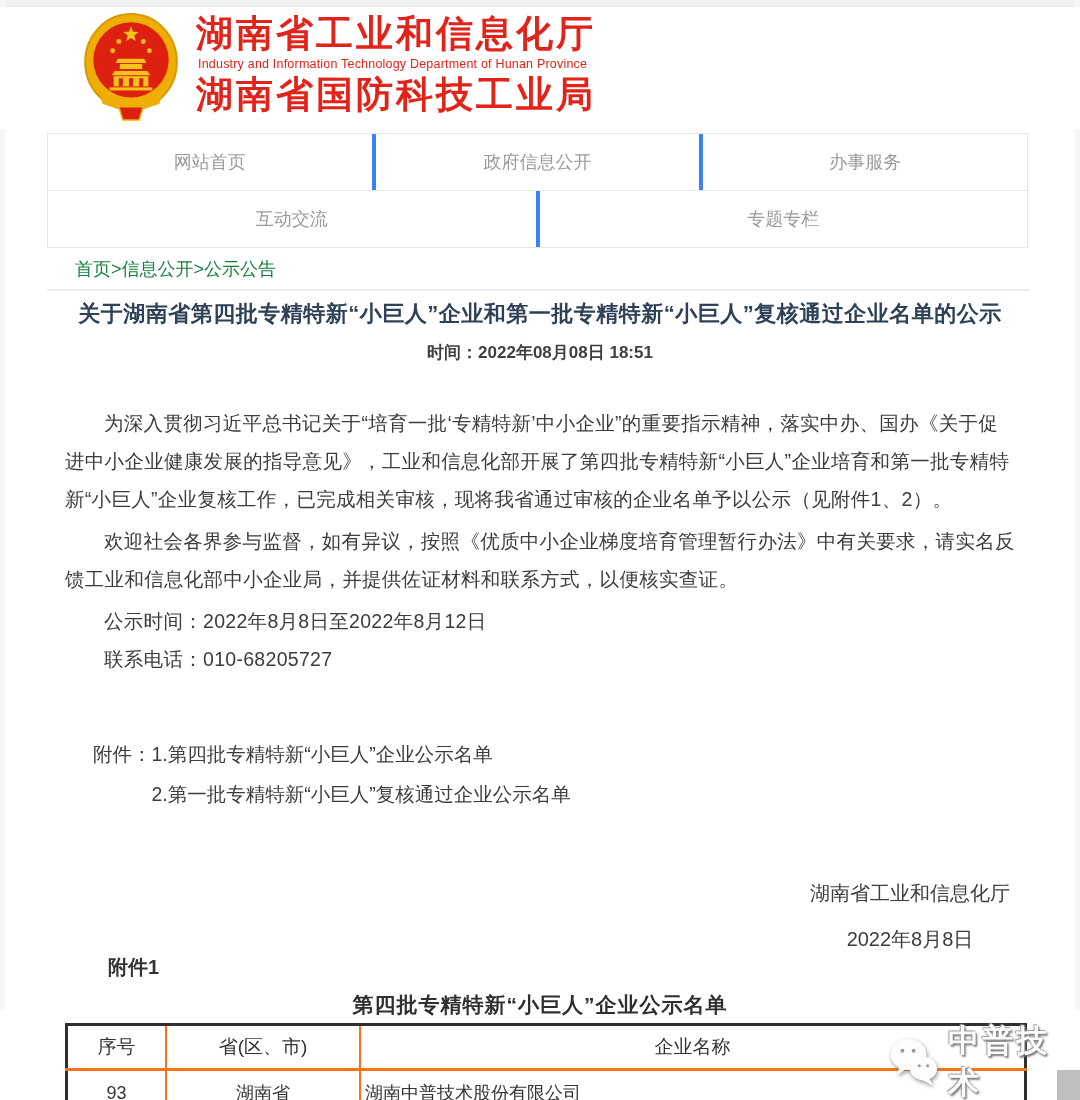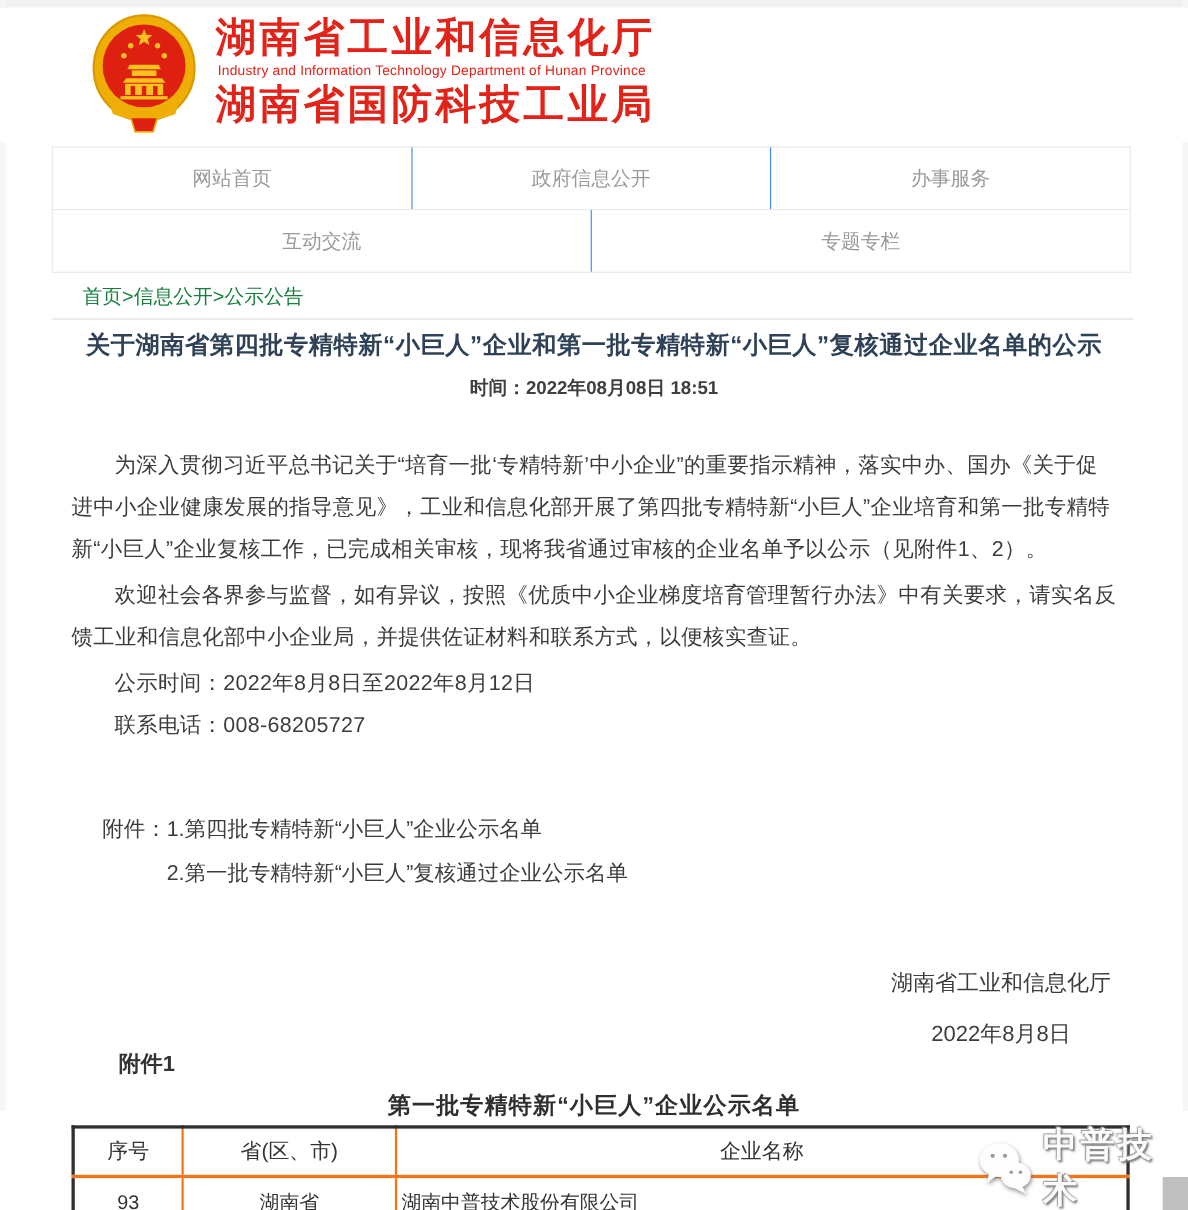--- a/index.html
+++ b/index.html
@@ -17,21 +17,21 @@
   .emblem{position:absolute;left:80px;top:3px;width:102px;height:112px;}
   .org-block{position:absolute;left:196px;top:6px;width:700px;}
   .org-title{font-size:37px;font-weight:bold;color:#e2231a;letter-spacing:3px;line-height:42px;}
   .org-en{font-size:12.5px;color:#e2231a;letter-spacing:0.2px;line-height:17px;margin:1px 0 1px 2px;}
 
   
   .nav{position:absolute;left:47px;top:133px;width:979px;border:1px solid #e7e7e7;background:#fff;}
   .nav-row{display:flex;}
   .nav-row.first{border-bottom:1px solid #e7e7e7;}
   .nav-cell{flex:1;height:56px;line-height:56px;text-align:center;font-size:18px;color:#9a9a9a;
-    border-right:1px solid #3b82f6;cursor:pointer;}
+    border-right:4px solid #3b82f6;cursor:pointer;}
   .nav-cell:last-child{border-right:none;}
 
   
   .breadcrumb{position:absolute;left:75px;top:257px;font-size:18px;color:#15803d;}
   .breadcrumb .crumb{cursor:pointer;}
   .rule{position:absolute;left:47px;top:289px;width:983px;height:2px;background:#ececec;}
 
   
   .article-title{position:absolute;left:40px;top:299px;width:1000px;text-align:center;
     font-size:22px;font-weight:bold;color:#2e4156;letter-spacing:0.5px;}
@@ -124,38 +124,38 @@
   </div>
   <div class="rule"></div>
 
   <div class="article-title">关于湖南省第四批专精特新“小巨人”企业和第一批专精特新“小巨人”复核通过企业名单的公示</div>
   <div class="article-time">时间：2022年08月08日 18:51</div>
 
   <div class="article-body">
     <p>为深入贯彻习近平总书记关于“培育一批‘专精特新’中小企业”的重要指示精神，落实中办、国办《关于促进中小企业健康发展的指导意见》，工业和信息化部开展了第四批专精特新“小巨人”企业培育和第一批专精特新“小巨人”企业复核工作，已完成相关审核，现将我省通过审核的企业名单予以公示（见附件1、2）。</p>
     <p>欢迎社会各界参与监督，如有异议，按照《优质中小企业梯度培育管理暂行办法》中有关要求，请实名反馈工业和信息化部中小企业局，并提供佐证材料和联系方式，以便核实查证。</p>
     <div class="meta-line">公示时间：2022年8月8日至2022年8月12日</div>
-    <div class="meta-line">联系电话：008-68205727</div>
+    <div class="meta-line">联系电话：010-68205727</div>
   </div>
 
   <div class="attachments">
     <div class="att-label">附件：</div>
     <div class="att-list">
       <div>1.第四批专精特新“小巨人”企业公示名单</div>
       <div>2.第一批专精特新“小巨人”复核通过企业公示名单</div>
     </div>
   </div>
 
   <div class="signature">
     <div class="sig-org">湖南省工业和信息化厅</div>
     <div class="sig-date">2022年8月8日</div>
   </div>
 
   <div class="annex-label">附件1</div>
-  <div class="table-title">第一批专精特新“小巨人”企业公示名单</div>
+  <div class="table-title">第四批专精特新“小巨人”企业公示名单</div>
 
   <table class="annex-table">
     <thead>
       <tr>
         <th class="col-no">序号</th>
         <th class="col-prov">省(区、市)</th>
         <th>企业名称</th>
       </tr>
     </thead>
     <tbody>

